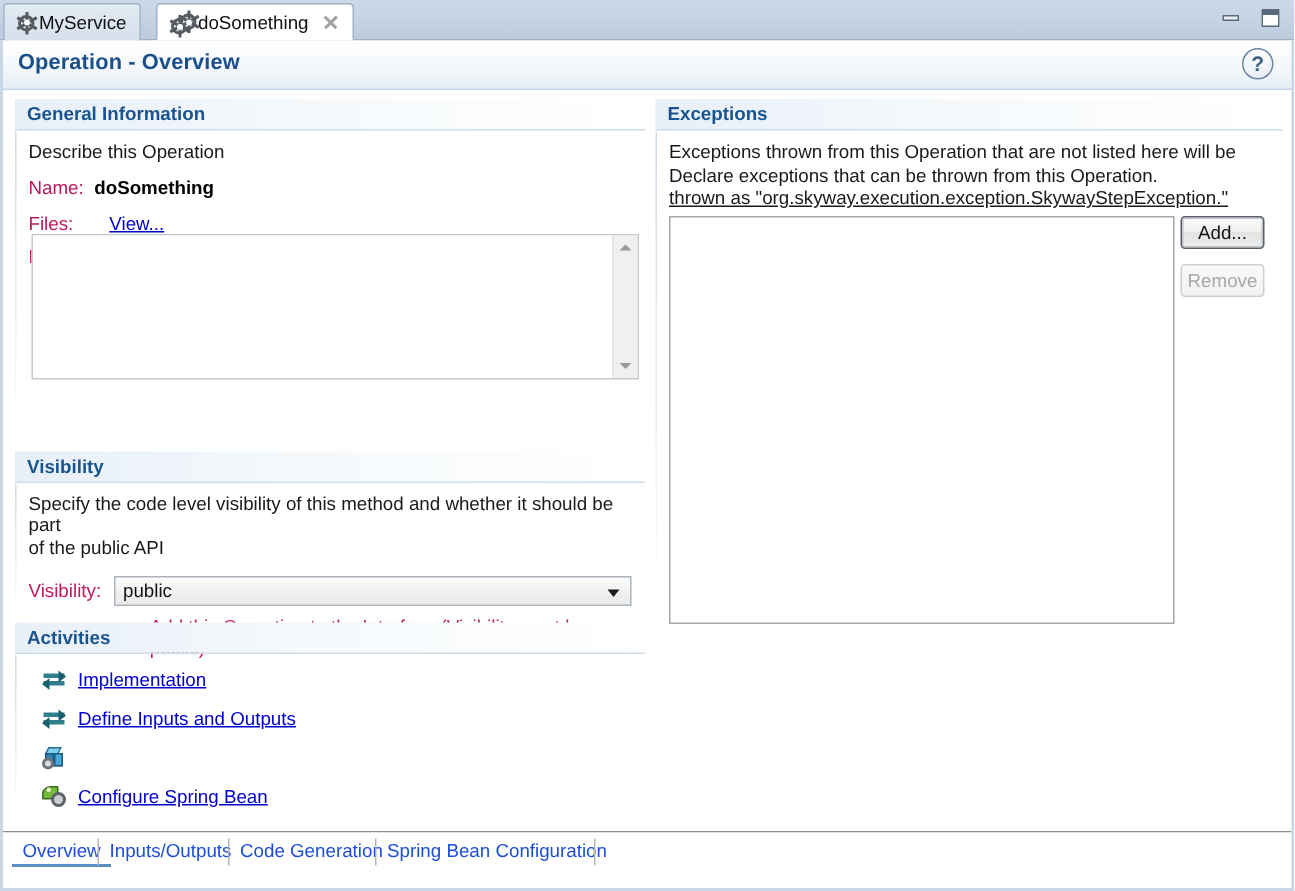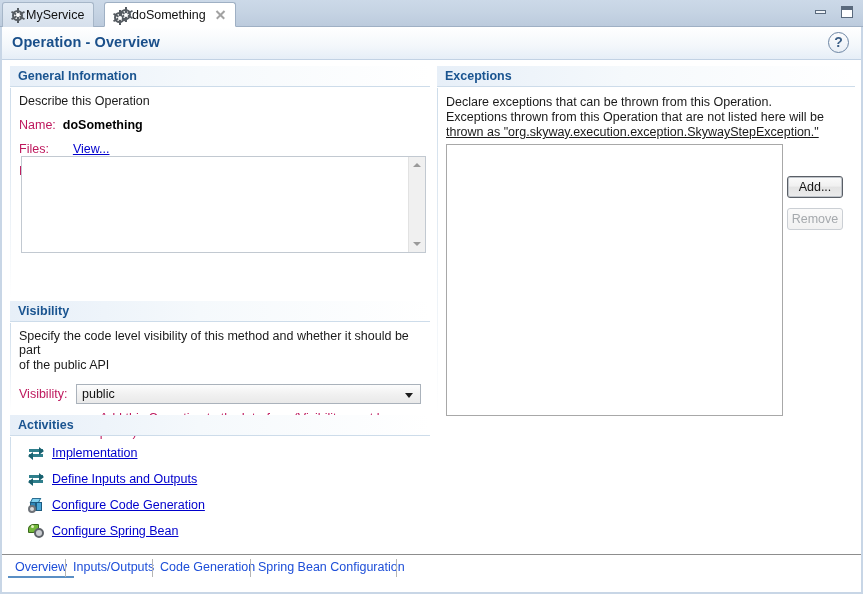--- a/index.html
+++ b/index.html
@@ -361,21 +361,20 @@
   .btn {
     width: 56px; height: 22px;
     border: 1px solid #a0a6ad;
     border-radius: 3px;
     background: linear-gradient(to bottom,#fbfbfb 0%,#f0f0f0 46%,#e3e3e3 50%,#ececec 100%);
     font-size: 12.5px;
     color: #141414;
     text-align: center;
     line-height: 20px;
     box-sizing: border-box;
-    margin-top: 32px;
   }
   .btn.focused { border-color: #5a5f66; box-shadow: 0 0 0 1px #bfc4ca inset; }
   .btn.disabled { color: #a5a9ad; border-color: #cbcfd4; background: linear-gradient(to bottom,#fafafa,#f1f1f1); }
 
   .listbox {
     position: absolute;
     border: 1px solid #a8a8a8;
     background: #ffffff;
     box-sizing: border-box;
   }
@@ -547,42 +546,41 @@
           <a class="link">Define Inputs and Outputs</a>
         </div>
 
         <div class="act-row">
           <span class="act-icon ic-cube">
             <span class="face-top"></span>
               <span class="face-l"></span>
               <span class="face-r"></span>
             <span class="mini-gear"></span>
           </span>
-          <a class="link">Configure Code Generation</a>
         </div>
 
         <div class="act-row">
           <span class="act-icon ic-spring">
             <span class="leaf"></span>
               <span class="dot"></span>
               <span class="gr"></span>
           </span>
           <a class="link">Configure Spring Bean</a>
         </div>
 
       </div>
     </div>
 
     <div class="section" style="left:437px; top:6px; width:418px; height:350px;">
       <div class="section-title">Exceptions</div>
       <div class="section-line-left" style="top:22px;"></div>
 
       <div class="section-body" style="padding-left:9px;">
+        <div class="desc-text" style="margin-top:1px;">Exceptions thrown from this Operation that are not listed here will be</div>
         <div class="desc-text" style="margin-top:2px;">Declare exceptions that can be thrown from this Operation.</div>
-        <div class="desc-text" style="margin-top:1px;">Exceptions thrown from this Operation that are not listed here will be</div>
         <div class="desc-text" style="margin-top:1px;text-decoration:underline;">thrown as "org.skyway.execution.exception.SkywayStepException."</div>
       </div>
 
       <div class="listbox" style="left:9px; top:78px; width:337px; height:272px;"></div>
 
       <div style="position:absolute; left:350px; top:78px;">
         <div class="btn focused">Add...</div>
       </div>
       <div style="position:absolute; left:350px; top:110px;">
         <div class="btn disabled">Remove</div>

